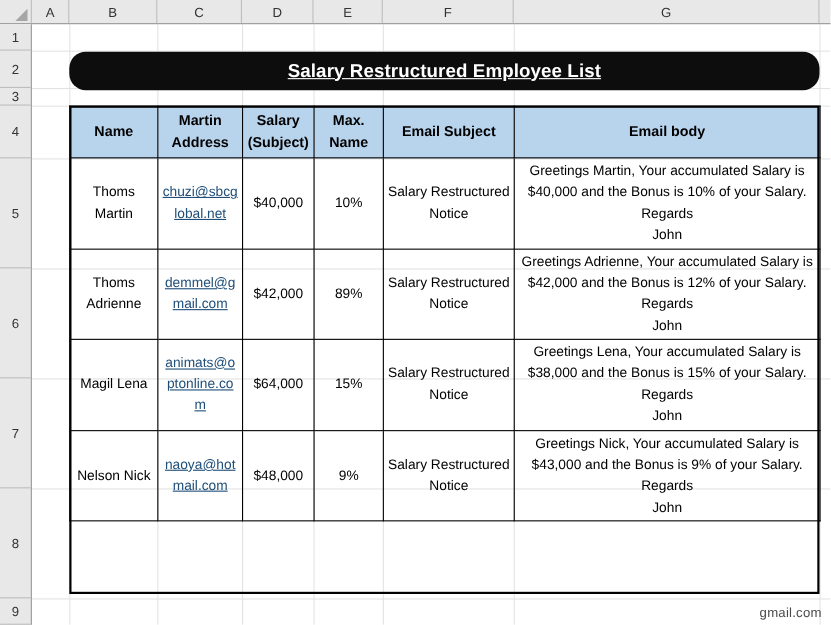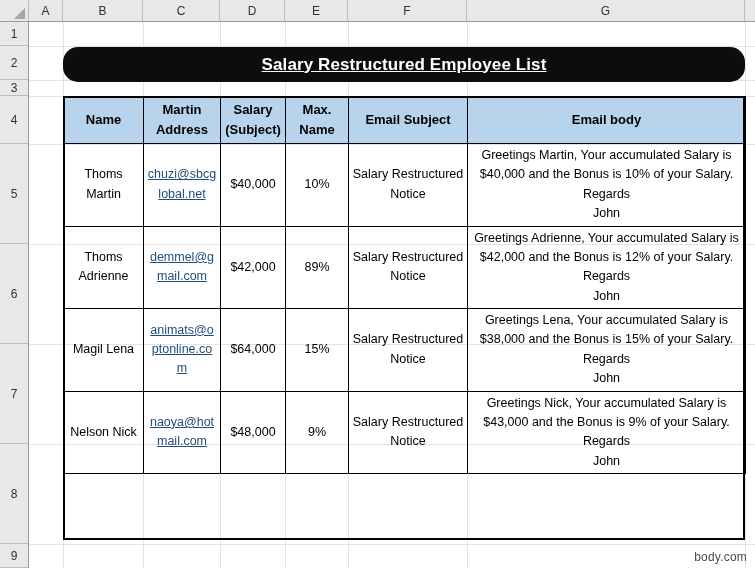--- a/index.html
+++ b/index.html
@@ -199,14 +199,14 @@
           <td class="c-sal">$48,000</td>
           <td class="c-bon">9%</td>
           <td class="subcell c-sub">Salary Restructured Notice</td>
           <td class="bodycell c-body">Greetings Nick, Your accumulated Salary is $43,000 and the Bonus is 9% of your Salary.<br>Regards<br>John</td>
         </tr>
       </tbody>
   </table>
 
   <div class="tbl-wrap"></div>
 
-  <div class="watermark">body.com</div>
+  <div class="watermark">gmail.com</div>
 </div>
 
 </body></html>

